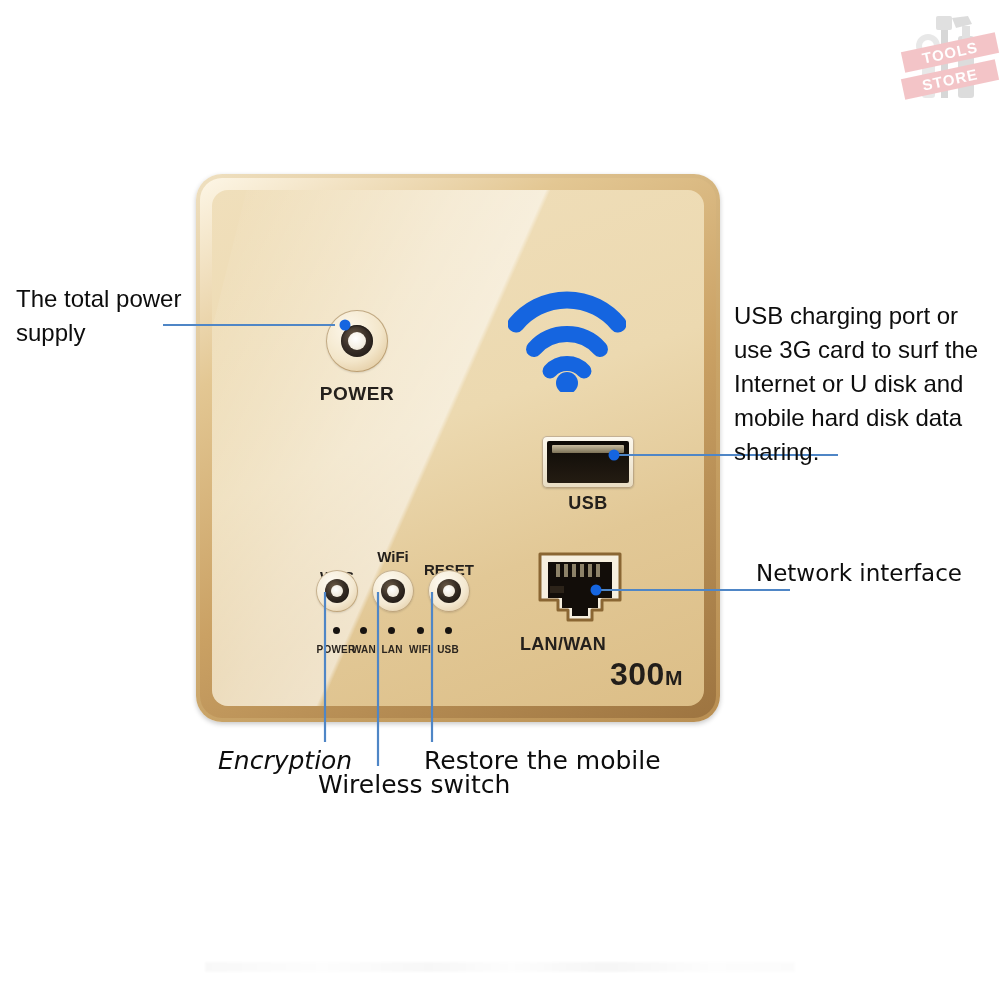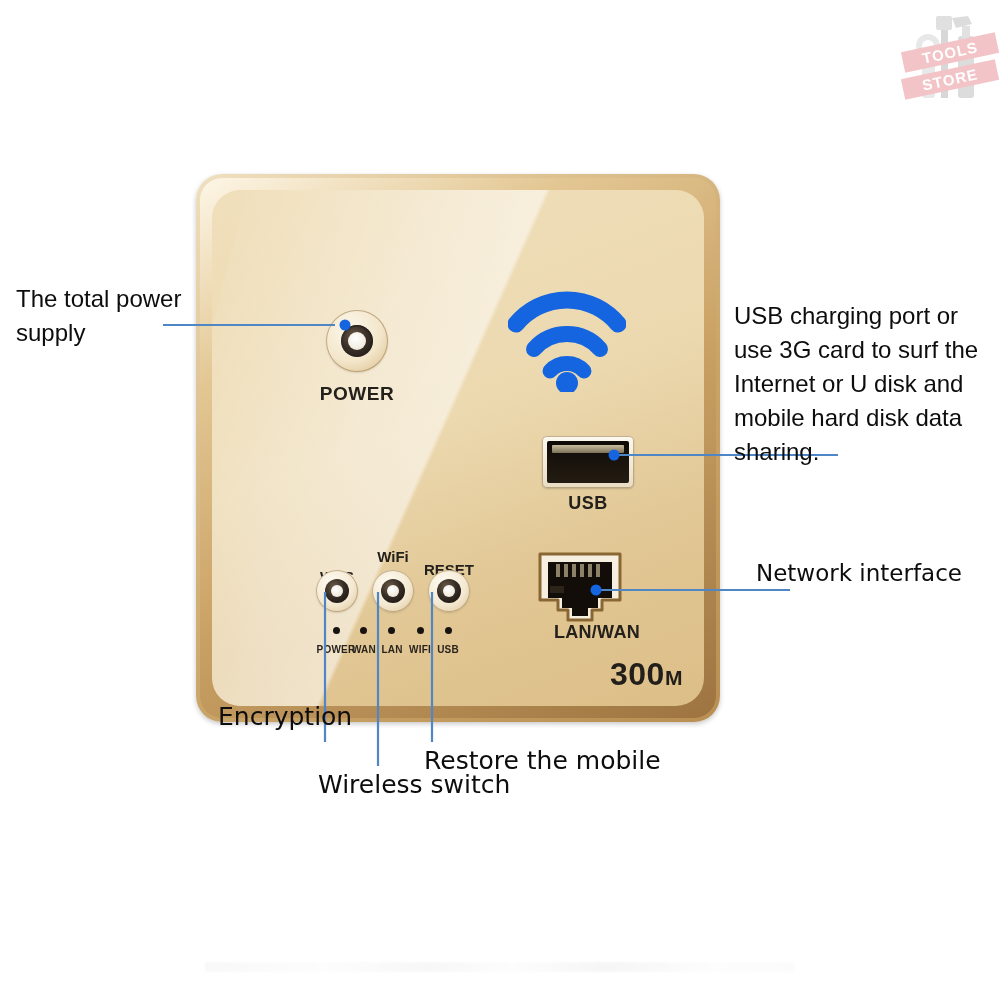--- a/index.html
+++ b/index.html
@@ -55,21 +55,21 @@
   }
   #panel-bezel {
     position: absolute;
     left: 4px; top: 4px; right: 4px; bottom: 4px;
     border-radius: 22px;
     background: linear-gradient(150deg,#fdf6e6 0%,#e3c793 25%,#caa164 55%,#9d7440 100%);
   }
   #panel-face {
     position: absolute;
     left: 12px; top: 12px; right: 12px; bottom: 12px;
-    border-radius: 28px;
+    border-radius: 16px;
     background: linear-gradient(160deg,#f0dfbb 0%,#ecd9b0 45%,#e2c896 70%,#dcbe87 100%);
     overflow: hidden;
     padding-left: 10px;
   }
   
   #panel-gloss {
     position: absolute;
     left: -40px; top: -60px;
     width: 340px; height: 760px;
     background: linear-gradient(100deg,
@@ -160,23 +160,23 @@
   }
 
   
   #lan-port {
     position: absolute;
     left: 318px; top: 358px;
     width: 100px; height: 84px;
   }
   #lan-label {
     position: absolute;
-    left: 308px; top: 432px;
+    left: 308px; top: 444px;
     width: 120px;
-    text-align: right;
+    text-align: left;
     font-size: 18px;
     font-weight: bold;
     color: #24201c;
     letter-spacing: 0.3px;
   }
 
   
   .mini-btn-label {
     position: absolute;
     top: 358px;
@@ -243,21 +243,21 @@
   .anno {
     position: absolute;
     color: #0d0d0d;
     font-size: 24px;
     line-height: 34px;
     white-space: pre-line;
   }
   #anno-power   { left: 16px;  top: 282px; }
   #anno-usb     { left: 734px; top: 299px; width: 256px; }
   #anno-network { left: 756px; top: 556px; font-family: "DejaVu Sans", sans-serif; font-size: 23px; }
-  #anno-encryption { left: 218px; top: 700px; }
+  #anno-encryption { left: 218px; top: 744px; font-style: italic; }
   #anno-wireless   { left: 318px; top: 768px; }
   #anno-restore    { left: 424px; top: 744px; }
   #anno-encryption, #anno-wireless, #anno-restore {
     font-family: "DejaVu Sans", sans-serif;
     font-size: 25px;
   }
 
   
   #leaders { position: absolute; left: 0; top: 0; width: 1000px; height: 1000px; pointer-events: none; }
 

